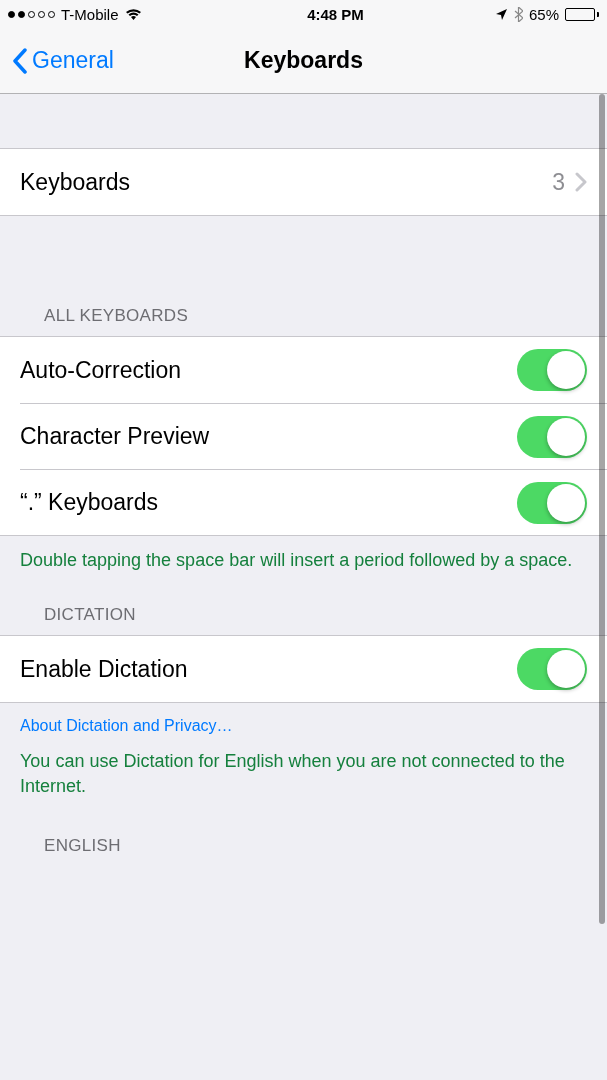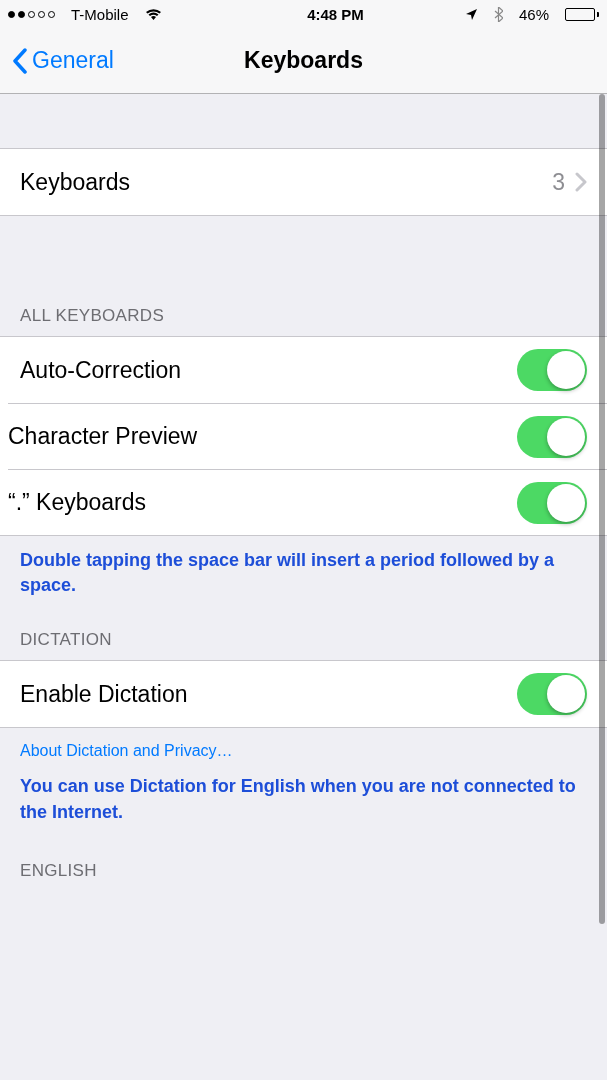--- a/index.html
+++ b/index.html
@@ -1,44 +1,44 @@
 <!DOCTYPE html>
 <html><head>
 <meta charset="utf-8">
 <style>
   * { box-sizing: border-box; margin: 0; padding: 0; }
   html, body { width: 607px; height: 1080px; overflow: hidden; font-family: -apple-system, "Helvetica Neue", Helvetica, Arial, sans-serif; background: #efeff4; color: #000; }
   .status-bar { height: 28px; display: flex; align-items: center; justify-content: space-between; padding: 0 8px; font-size: 15px; font-weight: 500; background: #f7f7f8; }
-  .status-left, .status-right { display: flex; align-items: center; gap: 16px; }
+  .status-left, .status-right { display: flex; align-items: center; gap: 6px; }
   .status-center { position: absolute; left: 50%; transform: translateX(-50%); font-weight: 600; margin-left: 32px; }
   .signal-dots { display: flex; gap: 3px; align-items: center; }
   .dot { width: 7px; height: 7px; border-radius: 50%; border: 1px solid #000; }
   .dot.filled { background: #000; }
   .wifi-icon, .location-icon, .bluetooth-icon { display: inline-flex; }
   .battery { display: flex; align-items: center; gap: 2px; }
   .battery-body { width: 30px; height: 13px; border: 1px solid #000; border-radius: 2px; position: relative; padding:1px; }
   .battery-fill { height: 100%; background: #000; }
   .battery-tip { width: 2px; height: 5px; background: #000; border-radius: 0 1px 1px 0; }
 
   .nav-bar { height: 66px; background: #f7f7f8; border-bottom: 1px solid #b2b2b4; display: flex; align-items: center; position: relative; padding: 0 12px; text-align: center; }
   .nav-back { display: flex; align-items: center; color: #007aff; font-size: 23px; gap: 4px; }
   .nav-title { position: absolute; left: 50%; transform: translateX(-50%); font-size: 23px; font-weight: 600; }
 
   .content { height: calc(1080px - 28px - 66px); overflow-y: auto; position: relative; }
   .scrollbar-thumb { position: absolute; right: 2px; top: 0; width: 6px; height: 830px; background: rgba(0,0,0,0.35); border-radius: 3px; }
 
   .group-gap { height: 54px; }
   .cell-group { border-top: 1px solid #c8c7cc; border-bottom: 1px solid #c8c7cc; background: #fff; }
   .cell { min-height: 66px; padding: 0 20px; display: flex; align-items: center; justify-content: space-between; font-size: 23px; }
-  .cell + .cell { border-top: 1px solid #c8c7cc; margin-left: 8px; padding-left: 0; }
+  .cell + .cell { border-top: 1px solid #c8c7cc; margin-left: 20px; padding-left: 0; }
   .cell-right { display: flex; align-items: center; gap: 10px; color: #8e8e93; }
   .chevron { color: #c7c7cc; }
 
-  .section-header { font-size: 17px; color: #6d6d72; padding: 30px 20px 10px; letter-spacing: 0.3px; }
-  .section-footer { font-size: 18px; color: #1d4ed8; padding: 12px 20px 18px; line-height: 1.4; font-weight: bold; }
+  .section-header { font-size: 17px; color: #6d6d72; padding: 30px 20px 10px; letter-spacing: 0.3px; margin-left: 24px; }
+  .section-footer { font-size: 18px; color: #15803d; padding: 12px 20px 18px; line-height: 1.4; }
   .link-footer { font-size: 16px; color: #007aff; padding: 14px 20px 8px; }
 
   .toggle { width: 70px; height: 42px; border-radius: 21px; position: relative; }
   .toggle.on { background: #4cd964; }
   .toggle-knob { position: absolute; width: 38px; height: 38px; border-radius: 50%; background: #fff; top: 2px; box-shadow: 0 2px 4px rgba(0,0,0,0.3); }
   .toggle.on .toggle-knob { right: 2px; }
 
   svg { display: block; }
 </style>
 </head>
@@ -65,21 +65,21 @@
     <span class="location-icon">
       <svg width="13" height="13" viewBox="0 0 13 13">
           <path d="M12 1 L1 6 L6 7 L7 12 Z" fill="#000"></path>
         </svg>
     </span>
     <span class="bluetooth-icon">
       <svg width="9" height="15" viewBox="0 0 9 15">
           <path d="M4.5 0 L4.5 15 L9 11 L1 4 M4.5 0 L9 4 L1 11" stroke="#888" stroke-width="1.2" fill="none"></path>
         </svg>
     </span>
-    <span>46%</span>
+    <span>65%</span>
     <span class="battery">
       <span class="battery-body"><span class="battery-fill" style="width:36%"></span></span>
       <span class="battery-tip"></span>
     </span>
   </div>
 </div>
 
 <div class="nav-bar">
   <div class="nav-back">
     <svg width="16" height="26" viewBox="0 0 16 26">

